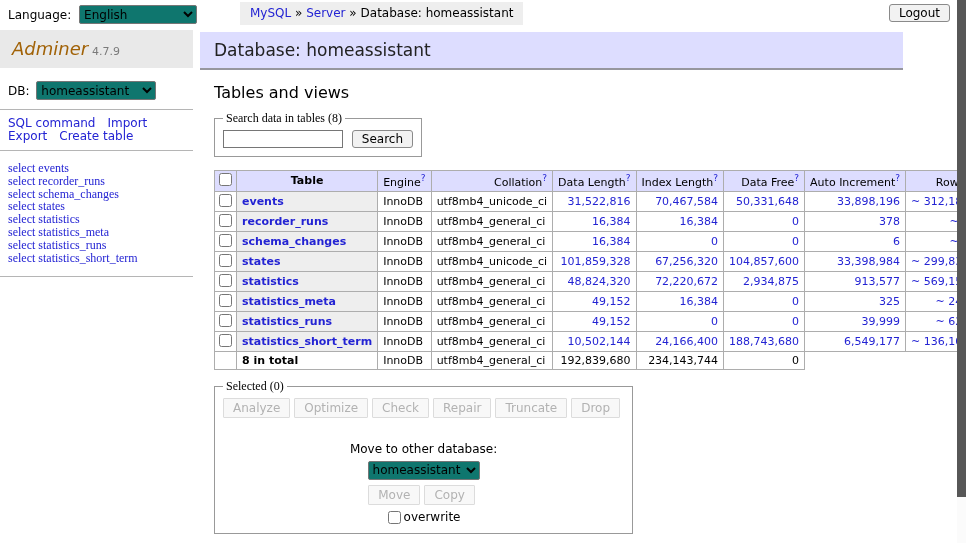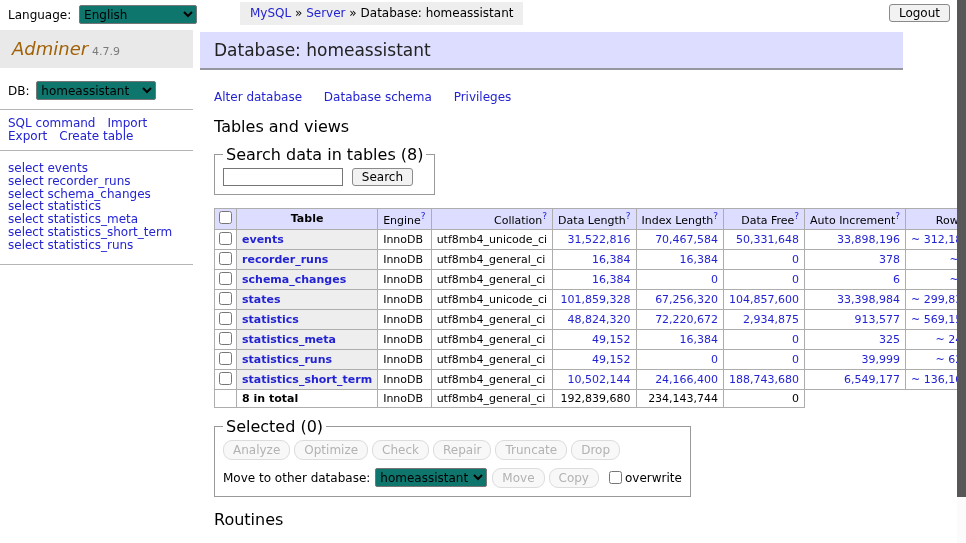--- a/index.html
+++ b/index.html
@@ -10,71 +10,71 @@
     font-family:"DejaVu Sans", sans-serif; font-size:12px;
   }
   a.link { color:#2323d3; text-decoration:none; cursor:pointer; }
   select { font-family:"DejaVu Sans", sans-serif; font-size:12px; border:1px solid #767676; background:#0f766e; border-radius:2px; height:19px; }
   button.btn {
     font-family:"DejaVu Sans", sans-serif; font-size:12px; color:#000;
     background:#f2f2f2; border:1px solid #8a8a8a; border-radius:3px; padding:1px 9px; cursor:pointer;
   }
   button.disabled {
     font-family:"DejaVu Sans", sans-serif; font-size:12px; color:#b2b2b2;
-    background:#f8f8f8; border:1px solid #dcdcdc; border-radius:9px; padding:2px 9px;
+    background:#f8f8f8; border:1px solid #dcdcdc; border-radius:1px; padding:2px 9px;
   }
   hr { border:0; border-top:1px solid #b5b5b5; margin:0; }
 
   
   .topbar { position:absolute; top:5px; left:8px; }
   .topbar select { width:118px; margin-left:4px; }
   .breadcrumb { position:absolute; left:200px; top:2px; background:#eee; padding:4px 10px 5px; white-space:nowrap;margin-left:40px; }
   .breadcrumb .bc-sep { color:#000; }
   .logout { position:absolute; top:4px; right:16px; }
 
   
   .sidebar { position:absolute; left:0; top:30px; width:193px; }
   .logo { background:#e9e9e9; padding:8px 12px 9px; }
   .logo .name { font-style:italic; font-size:18px; color:#a16207; }
   .logo .ver { font-size:11px; color:#7a7a7a; }
   .dbrow { margin:13px 8px 9px; }
   .dbrow select { width:120px; margin-left:3px; }
   .menu { margin:7px 0; padding:0 8px; line-height:13px; }
   .menu a { margin-right:12px; white-space:nowrap; }
   .tlist { list-style:none; margin:11px 0 12px; padding:0 8px; line-height:12.8px; }
-  .tlist li { white-space:nowrap; }
+  .tlist li { white-space:nowrap;font-family:Liberation Serif, serif; }
 
   
   .main { position:absolute; left:200px; top:30px; width:703px; }
   .main h2 {
     margin:2px 0 0; background:#ddf; border-bottom:2px solid #96969e;
     padding:8px 14px; font-size:17px; font-weight:400; color:#222;
   }
   .dbactions { margin:20px 0 0 14px; }
   .dbactions a { margin-right:18px; }
   .main h3 { font-size:16px; font-weight:400; margin:13px 0 0 14px; color:#000; }
   fieldset { margin:9px 0 0 14px; border:1px solid #999; padding:4px 8px 8px; width:fit-content; font-size:12px; }
-  legend { font-size:16px; padding:0 3px; }
+  legend { font-size:12px; padding:0 3px;font-family:Liberation Serif, serif; }
   .search input[type=text] { width:120px; height:18px; border:1px solid #767676; font-size:12px; margin-right:5px; }
 
   table { border-collapse:collapse; margin:13px 0 0 14px; font-size:11px; }
   th,td { border:1px solid #adadad; padding:2px 5px; height:17px; white-space:nowrap; }
   thead th { background:#ddf; font-weight:400; text-align:right; }
   thead th.first { font-weight:700; text-align:center; min-width:118px; }
   thead th.cb, td.cb { width:20px; text-align:center; padding:1px 3px; }
   sup.help { font-size:9px; color:#2323d3; }
   tbody th.tname { background:#eee; text-align:left; }
   tbody th.tname a { font-weight:700; }
   td.num { text-align:right; min-width:62px; }
   td.num a { color:#2323d3; text-decoration:none; }
   tfoot th.total-label { background:#fff; text-align:left; font-weight:700;margin-top:21px; }
   input[type=checkbox] { margin:1px; }
 
   .selected .btnrow button { margin-right:4px; }
-  .moverow { margin-top:8px; display:flex; align-items:center; gap:5px; }
+  .moverow { margin-top:24px; display:flex; align-items:center; gap:5px;flex-direction:column; }
   .moverow select { width:112px; }
   .moverow label { display:flex; align-items:center; gap:2px; }
   .createlinks { margin:16px 0 0 14px; }
   .createlinks a { margin-right:20px; }
 
   
   .scroll { position:absolute; right:0; top:0; width:9px; height:543px; background:#fbfbfb; }
   .scroll .thumb { width:9px; height:497px; background:#575757; }
 </style>
 </head>
@@ -105,36 +105,32 @@
   <hr>
   <p class="menu">
     <a href="#" class="link">SQL command</a><a href="#" class="link">Import</a><br>
     <a href="#" class="link">Export</a><a href="#" class="link">Create table</a>
   </p>
   <hr>
   <ul class="tlist">
       <li><a class="link" href="#">select</a> <a class="link" href="#">events</a></li>
       <li><a class="link" href="#">select</a> <a class="link" href="#">recorder_runs</a></li>
       <li><a class="link" href="#">select</a> <a class="link" href="#">schema_changes</a></li>
+      <li><a class="link" href="#">select</a> <a class="link" href="#">states</a></li>
       <li><a class="link" href="#">select</a> <a class="link" href="#">statistics</a></li>
       <li><a class="link" href="#">select</a> <a class="link" href="#">statistics_meta</a></li>
+      <li><a class="link" href="#">select</a> <a class="link" href="#">statistics_runs</a></li>
       <li><a class="link" href="#">select</a> <a class="link" href="#">statistics_short_term</a></li>
-      <li><a class="link" href="#">select</a> <a class="link" href="#">statistics_runs</a></li>
     </ul>
   <hr>
 </div>
 
 <div class="main">
   <h2>Database: homeassistant</h2>
 
-  <p class="dbactions">
-    <a href="#" class="link">Alter database</a>
-    <a href="#" class="link">Database schema</a>
-    <a href="#" class="link">Privileges</a>
-  </p>
 
   <h3>Tables and views</h3>
 
   <fieldset class="search">
     <legend>Search data in tables (8)</legend>
     <input type="text" value="" style="">
     <button class="btn">Search</button>
   </fieldset>
 
   <table>

